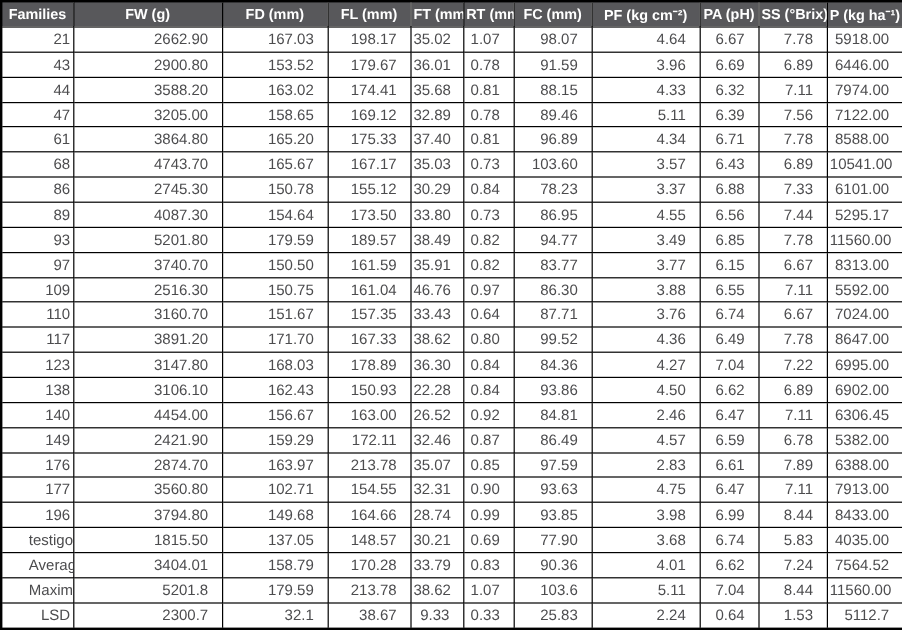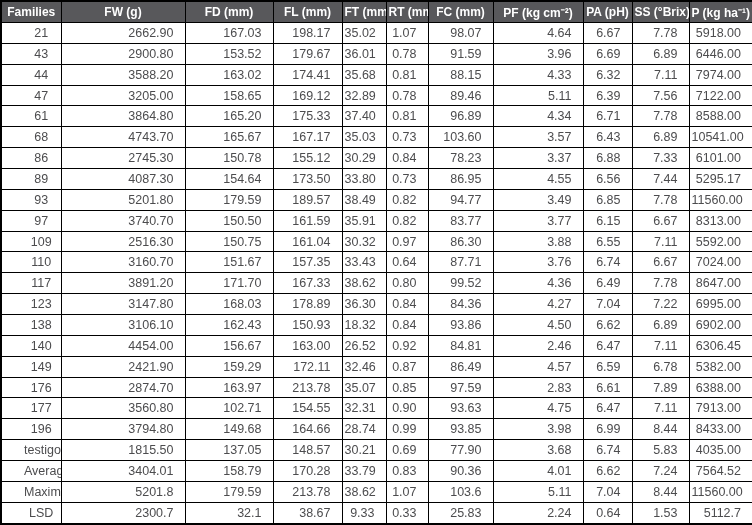--- a/index.html
+++ b/index.html
@@ -33,21 +33,21 @@
   }
   td{
     color:var(--body-text);
     font-size:12.5px;
     height:17.8px;
     border:1px solid var(--border);
     white-space:nowrap;
     overflow:hidden;
     padding:1px 2px;
   }
-  td.label{text-align:center;padding-left:22px;}
+  td.label{text-align:right;padding-left:22px;}
   td.num{text-align:right;padding-right:11px;}
 </style>
 </head>
 <body>
 
 <div class="table-wrap">
   <table>
     <colgroup>
       <col style="width:60px">
       <col style="width:124px">
@@ -205,21 +205,21 @@
           <td class="num">3.77</td>
           <td class="num">6.15</td>
           <td class="num">6.67</td>
           <td class="num">8313.00</td>
         </tr>
         <tr>
           <td class="label">109</td>
           <td class="num">2516.30</td>
           <td class="num">150.75</td>
           <td class="num">161.04</td>
-          <td class="num">30.32</td>
+          <td class="num">46.76</td>
           <td class="num">0.97</td>
           <td class="num">86.30</td>
           <td class="num">3.88</td>
           <td class="num">6.55</td>
           <td class="num">7.11</td>
           <td class="num">5592.00</td>
         </tr>
         <tr>
           <td class="label">110</td>
           <td class="num">3160.70</td>
@@ -257,21 +257,21 @@
           <td class="num">4.27</td>
           <td class="num">7.04</td>
           <td class="num">7.22</td>
           <td class="num">6995.00</td>
         </tr>
         <tr>
           <td class="label">138</td>
           <td class="num">3106.10</td>
           <td class="num">162.43</td>
           <td class="num">150.93</td>
-          <td class="num">18.32</td>
+          <td class="num">22.28</td>
           <td class="num">0.84</td>
           <td class="num">93.86</td>
           <td class="num">4.50</td>
           <td class="num">6.62</td>
           <td class="num">6.89</td>
           <td class="num">6902.00</td>
         </tr>
         <tr>
           <td class="label">140</td>
           <td class="num">4454.00</td>

